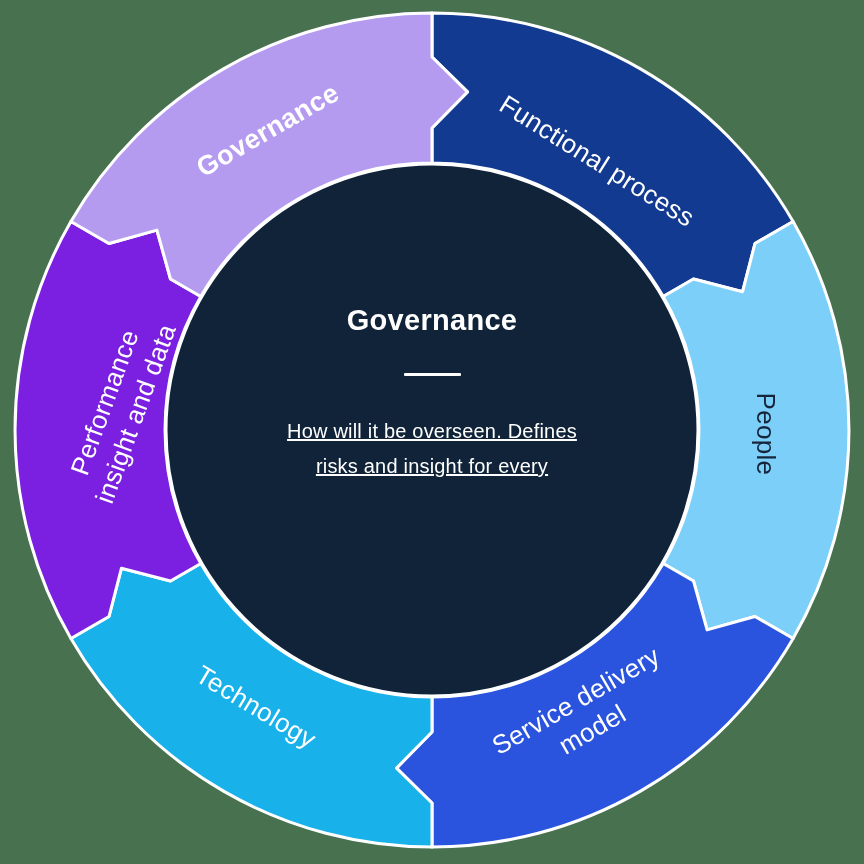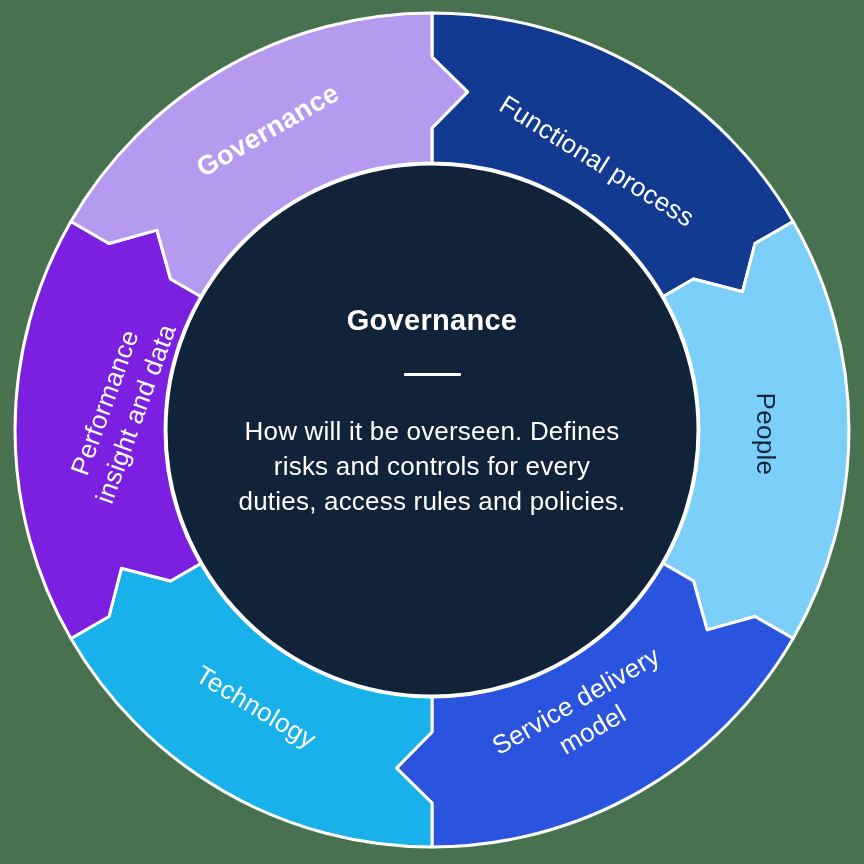--- a/index.html
+++ b/index.html
@@ -51,23 +51,24 @@
     letter-spacing: 0.3px;
   }
   .center-divider {
     width: 57px;
     height: 3px;
     background: #ffffff;
     margin: 36px auto 38px auto;
     border-radius: 1px;
   }
   .center-body-line {
-    font-size: 26px;
+    font-size: 20px;
     line-height: 35px;
     letter-spacing: 0.2px;
+    text-decoration: underline;
   }
 </style>
 </head>
 <body>
 
 <div class="stage">
 
   <svg width="864" height="864" viewBox="0 0 864 864">
 
     <path stroke="#ffffff" stroke-width="3" stroke-linejoin="round" d="M 432 13 A 417 417 0 0 1 793.1 221.5 L 755.0 243.5 L 742.6 291.7 L 693.5 279.0 L 663.2 296.5 A 267 267 0 0 0 432 163 L 432 128 L 467.5 91.9 L 432 57 Z" fill="#123a91"></path>
@@ -101,18 +102,17 @@
   <div class="seg-label" style="left:120px; top:408px; transform:translate(-50%,-50%) rotate(-70deg);">
     <div>Performance</div>
     <div>insight and data</div>
   </div>
 
   <div class="center-block">
     <div class="center-title">Governance</div>
     <div class="center-divider"></div>
     <div>
       <div class="center-body-line">How will it be overseen. Defines</div>
-      <div class="center-body-line">risks and controls for every</div>
-      <div class="center-body-line">duties, access rules and policies.</div>
+      <div class="center-body-line">risks and insight for every</div>
     </div>
   </div>
 
 </div>
 
 </body></html>

